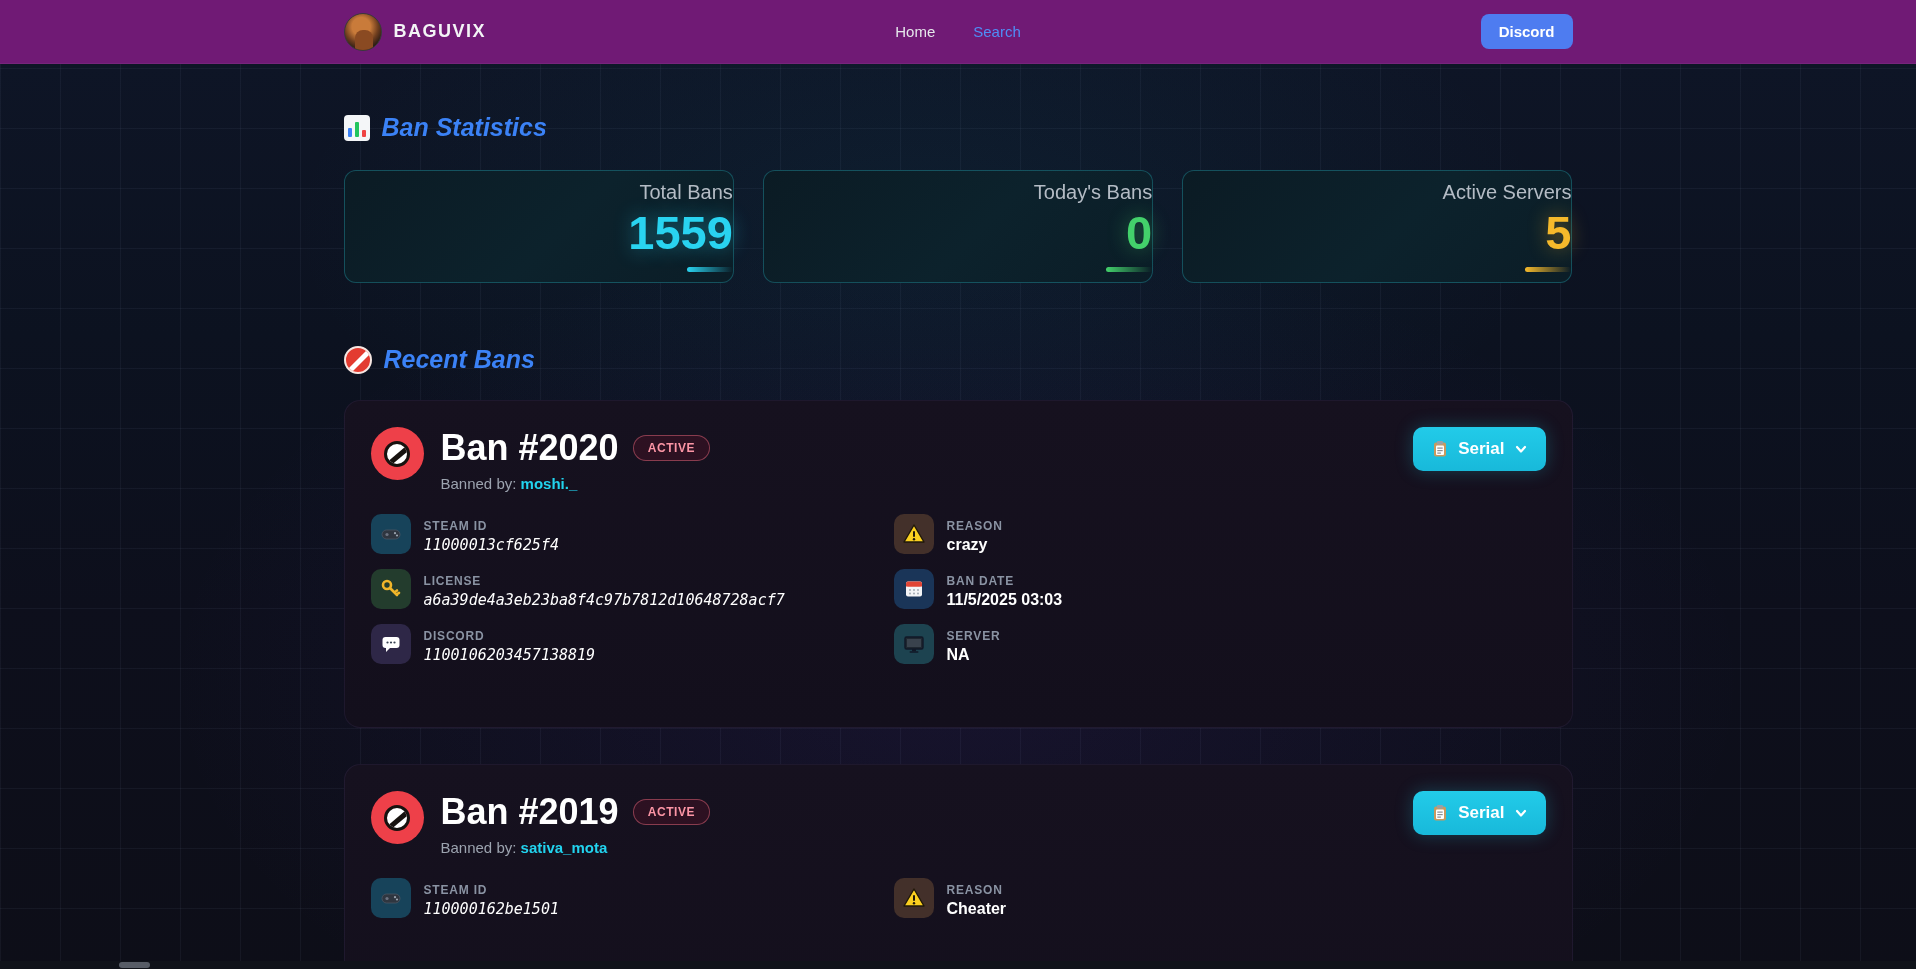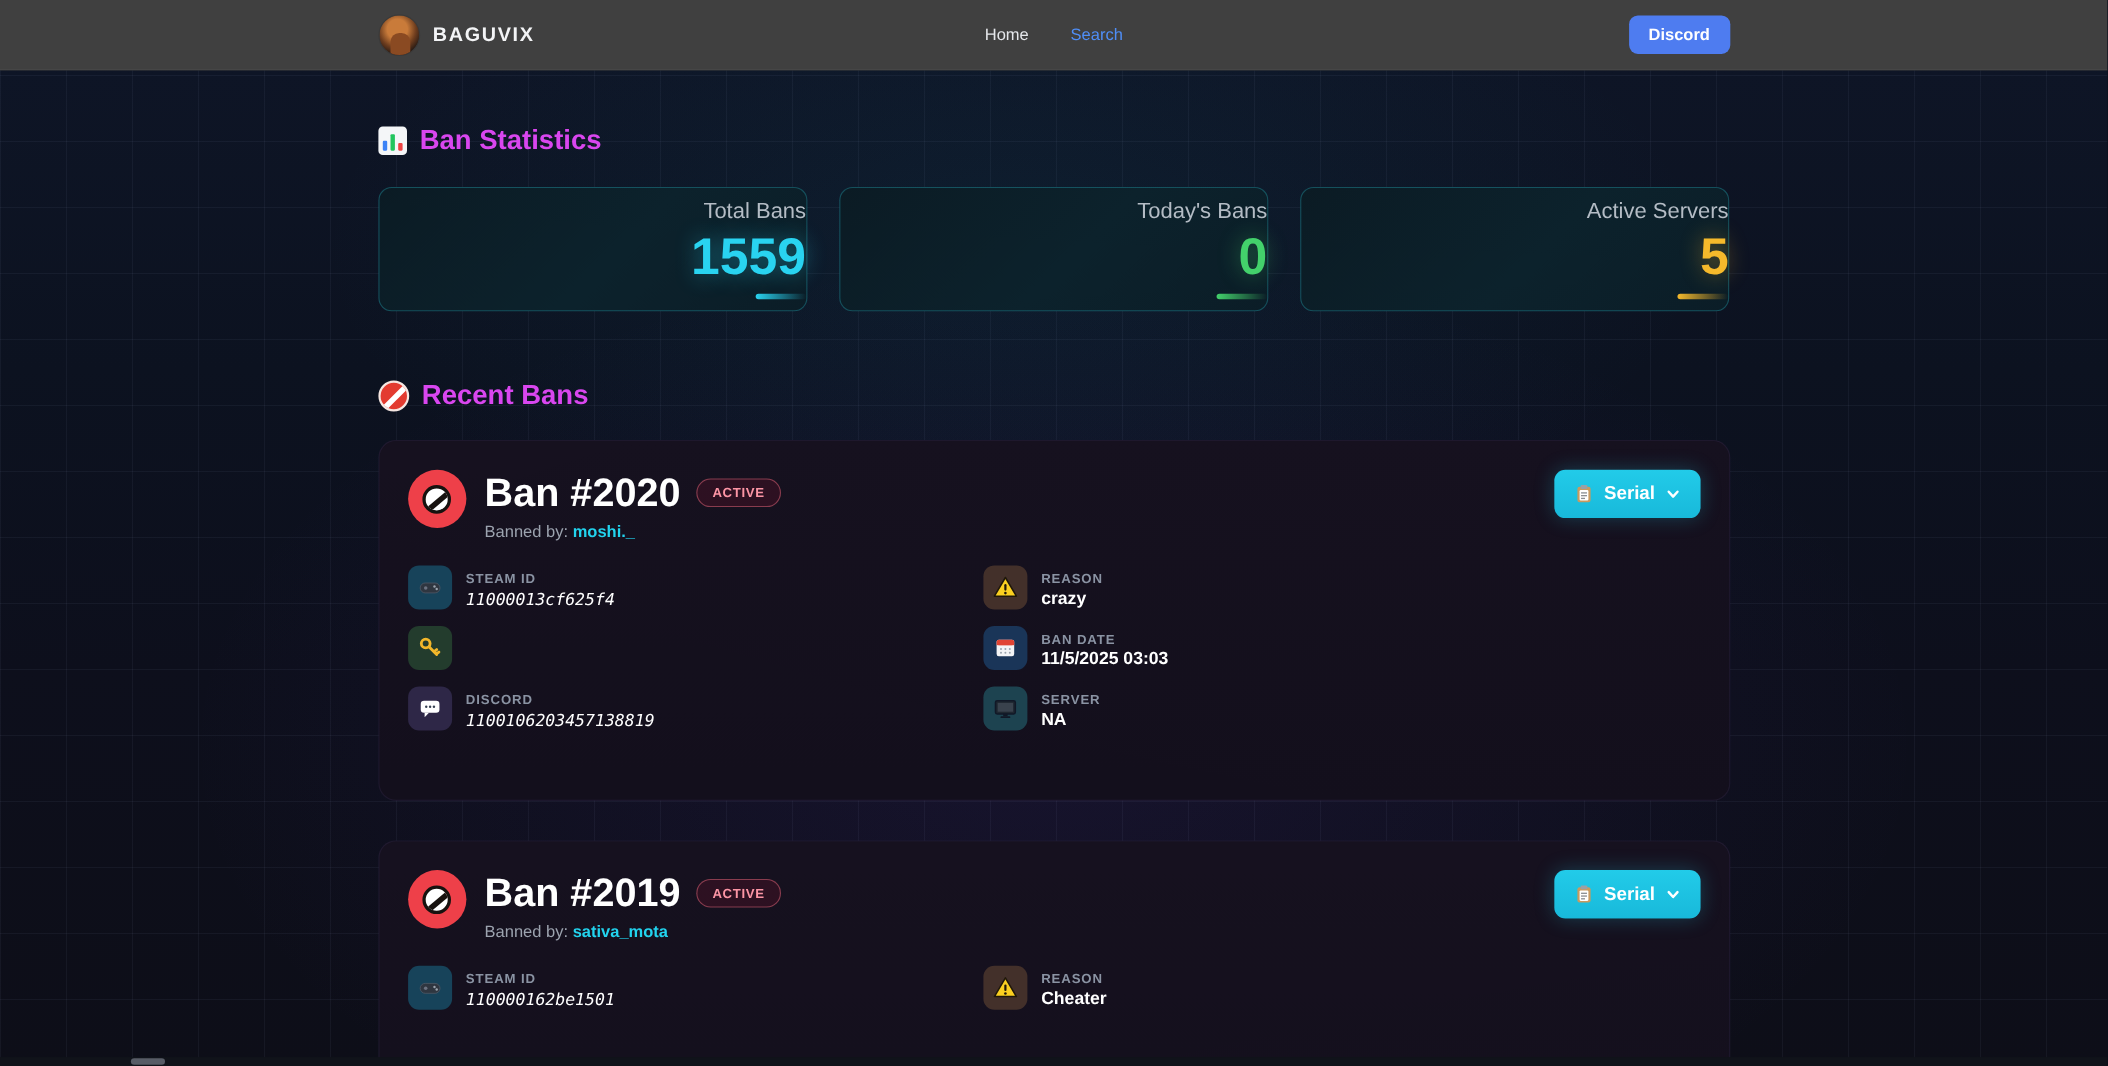--- a/index.html
+++ b/index.html
@@ -16,21 +16,21 @@
     background:
       radial-gradient(900px 420px at 48% 18%, rgba(20,120,150,0.10), transparent 70%),
       radial-gradient(1100px 620px at 50% 68%, rgba(110,60,210,0.10), transparent 72%),
       repeating-linear-gradient(0deg, rgba(148,163,200,0.065) 0 1px, transparent 1px 60px),
       repeating-linear-gradient(90deg, rgba(148,163,200,0.065) 0 1px, transparent 1px 60px),
       linear-gradient(180deg,#0e1526 0%, #0c1220 30%, #0d0f1c 60%, #0d0e18 100%);
   }
   
   .nav {
     position:relative; z-index:5;
-    height:64px; background:#404040;
+    height:64px; background:#701a75;
     border-bottom:1px solid rgba(255,255,255,0.05);
     display:flex; align-items:center;
   }
   .nav-inner {
     width:1229px; margin:0 auto;
     display:flex; align-items:center; height:100%;
     position:relative;
   }
   .brand { display:flex; align-items:center; gap:12px; }
   .brand-avatar {
@@ -52,21 +52,21 @@
   .nav-link.active { color:#4f8ef7; }
   .discord-btn {
     margin-left:auto;
     background:#4e7cf0; color:#fff; font-size:15px; font-weight:600;
     border:none; border-radius:8px; padding:9px 18px; cursor:pointer;
   }
   
   .container { width:1229px; margin:0 auto; position:relative; z-index:2; }
   .section-title {
     display:flex; align-items:center; gap:12px;
-    font-size:25px; font-weight:bold; color:#d946ef;
+    font-size:25px; font-weight:bold; color:#3b82f6;font-style:italic;
   }
   .stats-title { padding-top:49px; }
   
   .stats-row { display:flex; gap:29px; margin-top:28px; }
   .stat-card {
     flex:1; height:113px; border-radius:12px;
     background:linear-gradient(135deg,#0b1b24 0%, #0c222c 55%, #0b1d27 100%);
     border:1px solid rgba(45,212,230,0.28);
     display:flex; flex-direction:column; align-items:flex-end; justify-content:center;
   }
@@ -268,20 +268,24 @@
             <div class="field-value mono">11000013cf625f4</div>
           </div>
         </div>
         <div class="field">
           <div class="field-icon fi-license">
             <svg width="22" height="22" viewBox="0 0 22 22">
                 <circle cx="7" cy="7" r="4" fill="none" stroke="#f1b62a" stroke-width="2.6"></circle>
                 <path d="M10 10 L17 17 M14.5 14.5 L17 12.5 M16.5 16.5 L19 14.8" stroke="#f1b62a" stroke-width="2.6" fill="none" stroke-linecap="round"></path>
               </svg>
           </div>
+          <div class="field-text">
+            <div class="field-label">LICENSE</div>
+            <div class="field-value mono">a6a39de4a3eb23ba8f4c97b7812d10648728acf7</div>
+          </div>
         </div>
         <div class="field">
           <div class="field-icon fi-discord">
             <svg width="22" height="22" viewBox="0 0 22 22">
                 <rect x="2.5" y="4" width="17" height="11" rx="3" fill="#fff"></rect>
                 <path d="M6 15 L6 19 L10 15 Z" fill="#fff"></path>
                 <circle cx="7.5" cy="9.5" r="1.1" fill="#374151"></circle>
                 <circle cx="11" cy="9.5" r="1.1" fill="#374151"></circle>
                 <circle cx="14.5" cy="9.5" r="1.1" fill="#374151"></circle>
               </svg>

